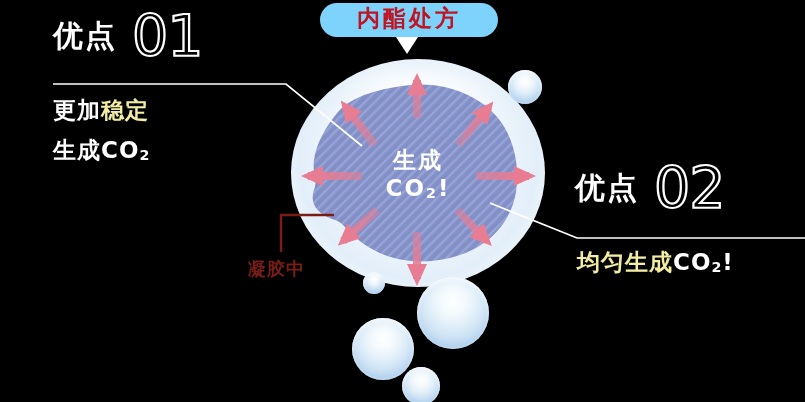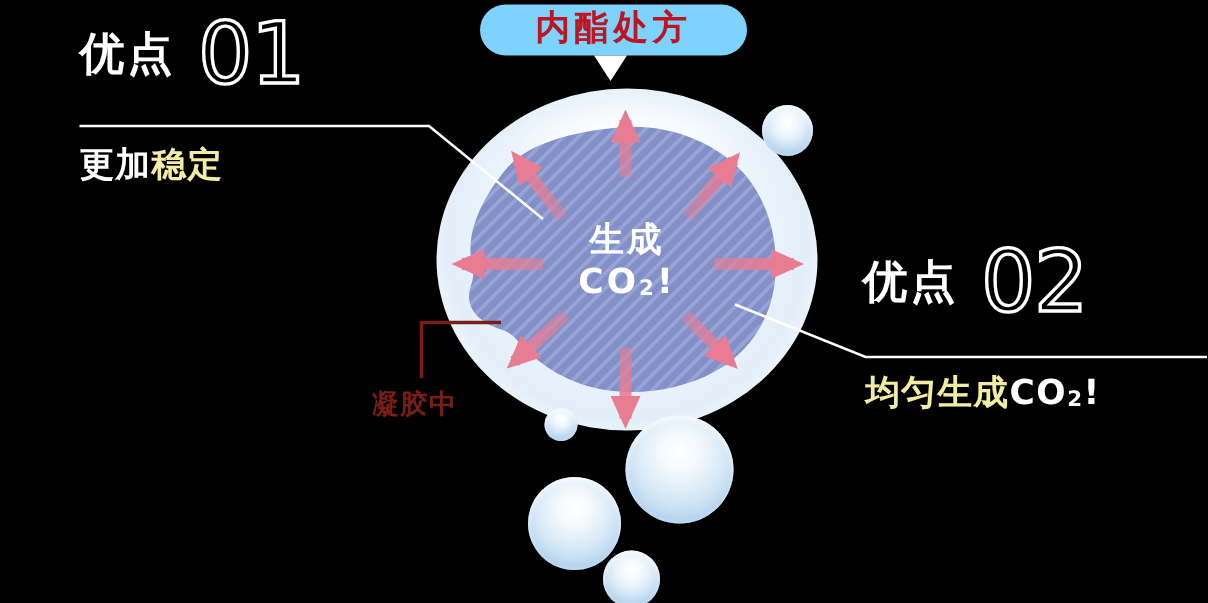--- a/index.html
+++ b/index.html
@@ -123,20 +123,21 @@
     <span class="badge-label">内酯处方</span>
     <div class="badge-tail"></div>
   </div>
 
   <div class="adv-row" style="left:53px;top:8px;">
     <span class="adv-label">优点</span>
     <span class="adv-number">01</span>
   </div>
   <div class="adv-lines" style="left:53px;top:90px;">
     <div><span>更加</span><span class="yellow">稳定</span></div>
+    <div><span>生成CO</span><span class="sub">2</span></div>
   </div>
 
   <div class="adv-row" style="left:575px;top:160px;">
     <span class="adv-label">优点</span>
     <span class="adv-number">02</span>
   </div>
   <div class="adv-lines" style="left:577px;top:242px;">
     <div><span class="yellow">均匀生成</span><span>CO</span><span class="sub">2</span><span>!</span></div>
   </div>
 

